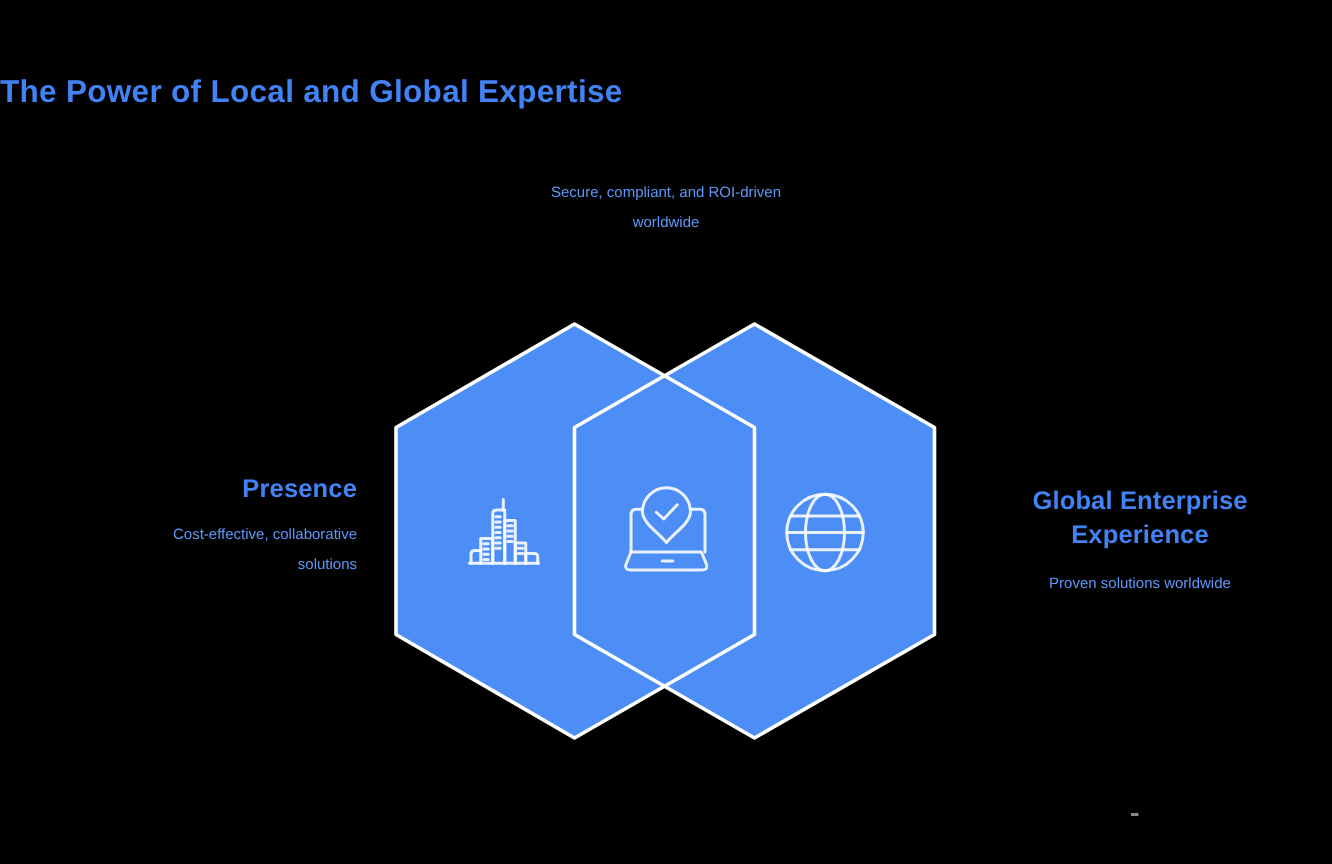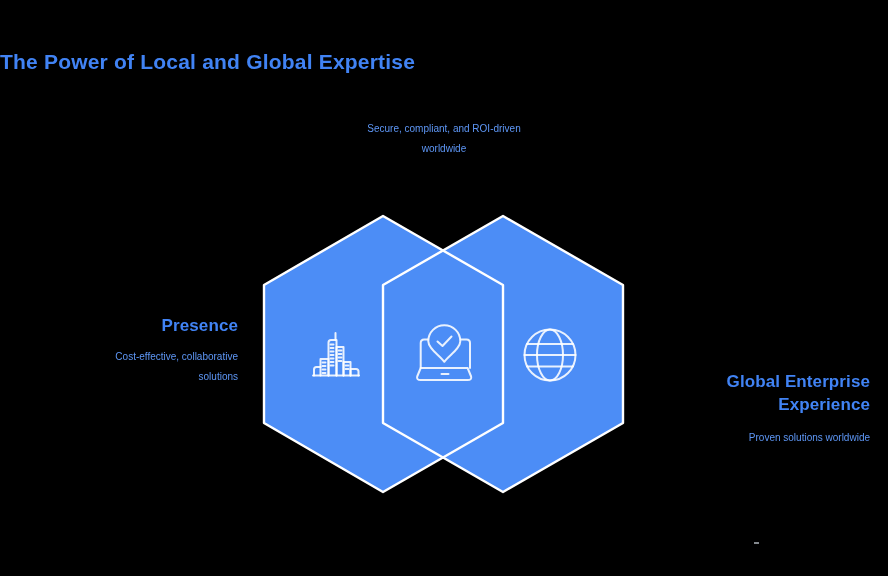--- a/index.html
+++ b/index.html
@@ -12,21 +12,21 @@
   }
   .diagram-svg{position:absolute;left:0;top:0;}
   .page-title{
     position:absolute;top:50px;left:0;width:100%;
     text-align:left;font-size:21px;font-weight:bold;
     letter-spacing:.2px;color:var(--heading-color,#4183F4);
   }
   .text-block{position:absolute;}
   .block-top{left:304px;width:280px;top:107px;text-align:center;}
   .block-left{left:18px;width:220px;top:314px;text-align:right;}
-  .block-right{left:650px;width:220px;top:322px;text-align:right;margin-top:48px;}
+  .block-right{left:650px;width:220px;top:322px;text-align:center;}
   .heading{font-weight:bold;font-size:17px;line-height:23px;color:var(--heading-color,#4183F4);letter-spacing:.1px;}
   .subtitle{font-size:10px;line-height:20px;color:var(--subtitle-color,#5E97F6);margin-top:12px;}
   .block-left .subtitle{margin-top:10px;}
   .line{display:block;}
   .hex-fill{fill:var(--hexagon-fill,#4C8DF6);stroke:none;}
   .hex-outline{fill:none;stroke:var(--hexagon-stroke,#fff);stroke-width:2.4;stroke-linejoin:round;}
   .icon-stroke{fill:none;stroke:var(--icon-stroke,rgba(255,255,255,.88));stroke-width:2;stroke-linecap:round;stroke-linejoin:round;}
   .icon-stroke-thin{fill:none;stroke:var(--icon-stroke,rgba(255,255,255,.88));stroke-width:2;stroke-linecap:round;}
   .pin-fill{fill:var(--hexagon-fill,#4C8DF6);stroke:var(--icon-stroke,rgba(255,255,255,.88));stroke-width:2;stroke-linejoin:round;}
   .artifact-dash{

